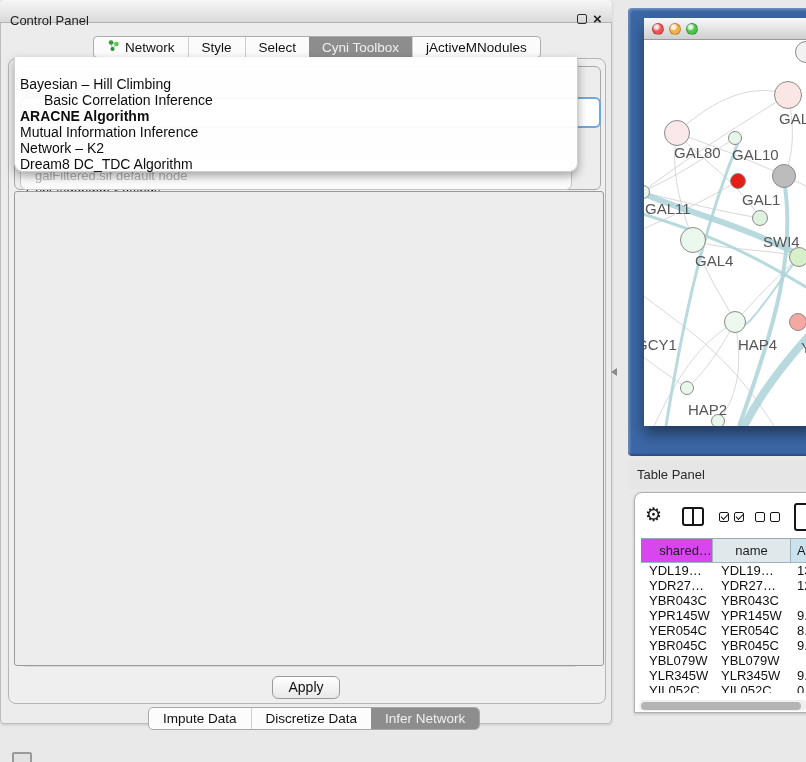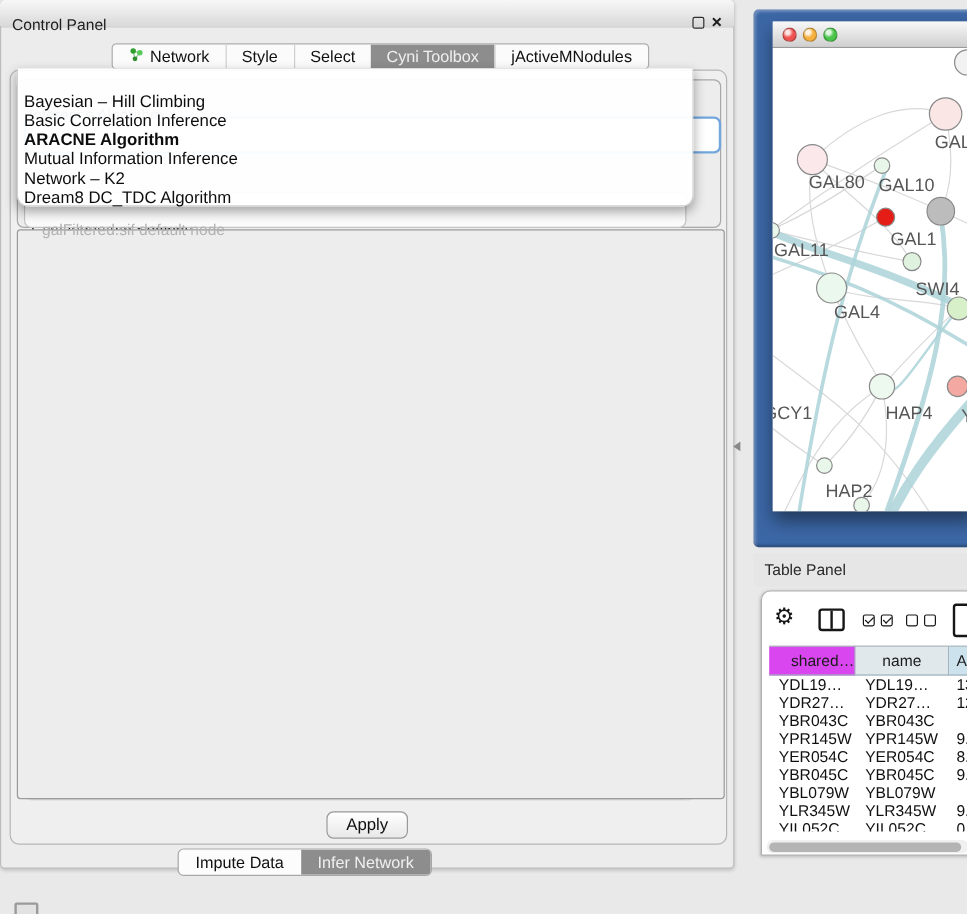--- a/index.html
+++ b/index.html
@@ -30,21 +30,21 @@
                  border:1px solid #b5b5b5; border-radius:8px; }
 
   
   .upper-group { left:14px; top:66px; width:587px; height:124px; border:1px solid #a8a8a8;
                  border-radius:6px; background:#ededed; z-index:3; }
   .ghost-title { left:24px; top:88px; font-size:13px; color:#3a3a3a; z-index:4; }
   .algo-combo-focus { left:20px; top:97px; width:581px; height:31px; background:#ffffff;
                       border:2px solid #72a7dd; border-radius:6px; z-index:5; }
   .net-combo-disabled { left:20px; top:160px; width:552px; height:30px; background:#fbfbfb;
                         border:1px solid #c4c4c4; border-radius:6px; z-index:5; }
-  .net-combo-disabled span { position:absolute; left:14px; top:23px; font-size:13px; color:#b2b2b2; }
+  .net-combo-disabled span { position:absolute; left:14px; top:7px; font-size:13px; color:#b2b2b2; }
 
   
   .dropdown { left:14px; top:57px; width:564px; height:115px; background:rgba(255,255,255,.95);
               border:1px solid #cfcfcf; border-top:none; border-radius:0 0 9px 9px;
               box-shadow:0 4px 10px rgba(0,0,0,.35); z-index:30; }
   .dd-placeholder { position:absolute; left:0; top:3px; width:100%; text-align:center;
                     font-size:13.5px; color:#bcbcbc; }
   .dd-item { position:absolute; left:5px; height:16px; line-height:16px; font-size:14px; color:#0d0d0d; white-space:nowrap; }
   .dd-item.bold { font-weight:bold; }
 
@@ -163,21 +163,21 @@
 
   <div class="abs upper-group"></div>
   <div class="abs ghost-title">Inference Algorithm</div>
   <div class="abs algo-combo-focus"></div>
   <div class="abs net-combo-disabled">
     <span>galFiltered.sif default node</span>
   </div>
 
   <div class="abs dropdown">
     <div class="dd-item" style="top:19px;">Bayesian – Hill Climbing</div>
-    <div class="dd-item" style="top:35px;">Basic Correlation Inference</div>
+    <div class="dd-item" style="top:35px;margin-left:24px;">Basic Correlation Inference</div>
     <div class="dd-item bold" style="top:51px;">ARACNE Algorithm</div>
     <div class="dd-item" style="top:67px;">Mutual Information Inference</div>
     <div class="dd-item" style="top:83px;">Network – K2</div>
     <div class="dd-item" style="top:99px;">Dream8 DC_TDC Algorithm</div>
   </div>
 
   <div class="abs settings"></div>
   <span class="legend abs" style="left:22px; top:184px; background:#efefef; color:#1a1a1a;">Cyni Algorithm Settings</span>
 
   <div class="grp" style="left:30px; top:215px; width:548px; height:180px;"></div>
@@ -265,20 +265,23 @@
 
   <div class="scroll-track-v" style="left:20px; top:655px; width:560px; height:12px;">
     <div class="scroll-thumb" style="left:2px; top:1.5px; width:552px; height:8px;"></div>
   </div>
 
   <div class="abs apply-btn">Apply</div>
 
   <div class="abs bottom-tabbar">
     <div class="btab">
         <span>Impute Data</span>
+      </div>
+    <div class="btab">
+        <span>Discretize Data</span>
       </div>
     <div class="btab selected">
         <span>Infer Network</span>
       </div>
   </div>
 
   <div class="abs partial-icon"></div>
   <div class="abs divider-arrow"></div>
 
   <div class="abs net-frame"></div>

